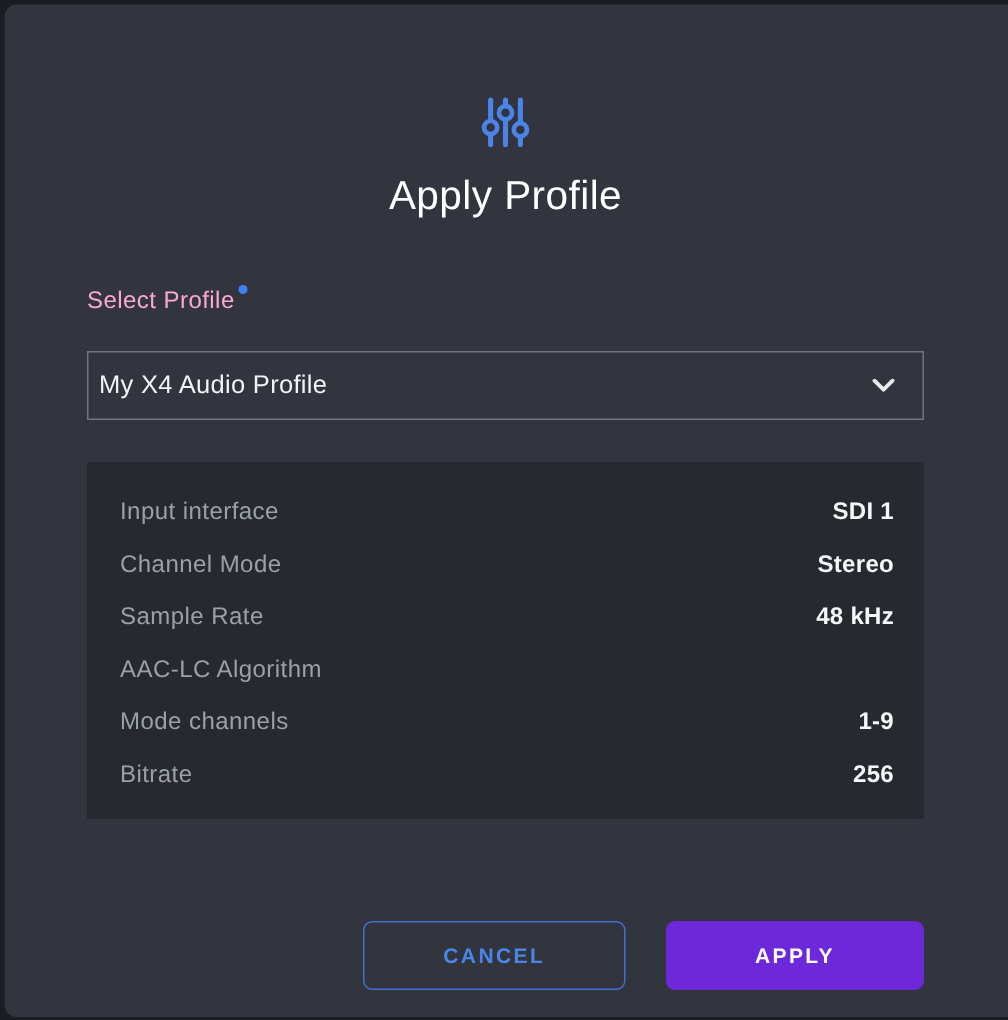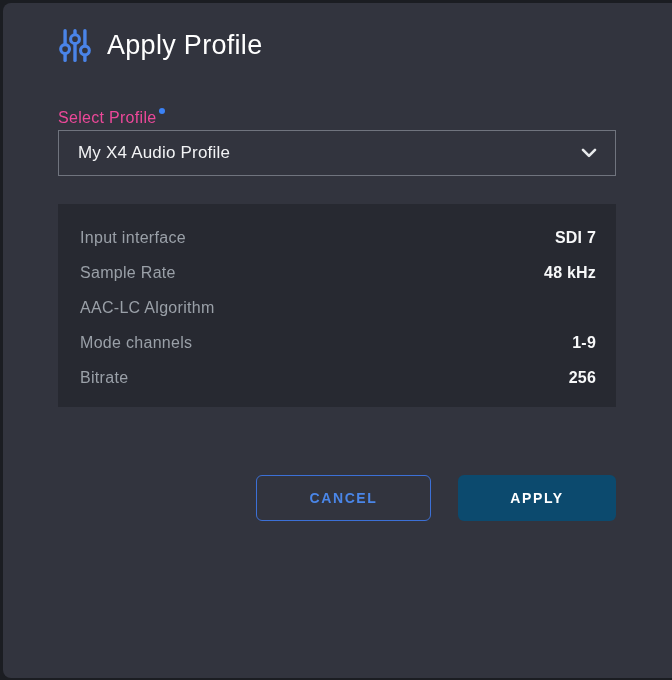--- a/index.html
+++ b/index.html
@@ -10,54 +10,55 @@
     overflow: hidden;
   }
   .modal {
     position: absolute;
     top: 3px; left: 3px; right: 0; bottom: 2px;
     background: #32343e;
     border-radius: 8px 0 0 8px;
     padding: 0 56px 0 55px;
   }
   .header {
-    margin-top: 24px;
+    margin-top: 60px;
     display: flex;
     align-items: center;
     gap: 15px;
+    flex-direction: column;
   }
   .header .title {
     color: #ffffff;
     font-size: 27px;
     font-weight: 500;
     letter-spacing: 0.3px;
   }
   .field-label {
     margin-top: 44px;
-    color: #ec4899;
+    color: #f9a8d4;
     font-size: 16px;
     letter-spacing: 0.3px;
   }
   .required-dot {
     display: inline-block;
     width: 6px; height: 6px;
     border-radius: 50%;
     background: #3b82f6;
     margin-left: 3px;
     vertical-align: 9px;
   }
   .select {
-    margin-top: 3px;
+    margin-top: 24px;
     height: 46px;
     border: 1px solid #70747e;
     border-radius: 0;
     display: flex;
     align-items: center;
     justify-content: space-between;
-    padding: 0 18px 0 19px;
+    padding: 0 18px 0 7px;
     cursor: pointer;
     background: transparent;
     width: 100%;
   }
   .select .select-value {
     color: #f2f3f5;
     font-size: 17px;
     letter-spacing: 0.2px;
   }
   .panel {
@@ -97,22 +98,22 @@
     letter-spacing: 1.6px;
     cursor: pointer;
   }
   .btn-cancel {
     width: 175px;
     background: transparent;
     border: 1px solid #3c70d6;
     color: #4a86e8;
   }
   .btn-apply {
-    width: 158px;
-    background: #0c4a6e;
+    width: 172px;
+    background: #6d28d9;
     border: none;
     color: #ffffff;
   }
 </style>
 </head>
 <body>
 
 <div class="modal">
 
   <div class="header">
@@ -136,21 +137,25 @@
     <span style="display:inline-flex;">
       <svg width="16" height="10" viewBox="0 0 16 10" fill="none">
         <polyline points="2,1.8 8,7.8 14,1.8" stroke="#e8eaec" stroke-width="2.6" stroke-linecap="round" stroke-linejoin="round"></polyline>
       </svg>
     </span>
   </div>
 
   <div class="panel">
     <div class="row">
       <span class="row-label">Input interface</span>
-      <span class="row-value">SDI 7</span>
+      <span class="row-value">SDI 1</span>
+    </div>
+    <div class="row">
+      <span class="row-label">Channel Mode</span>
+      <span class="row-value">Stereo</span>
     </div>
     <div class="row">
       <span class="row-label">Sample Rate</span>
       <span class="row-value">48 kHz</span>
     </div>
     <div class="row">
       <span class="row-label">AAC-LC Algorithm</span>
     </div>
     <div class="row">
       <span class="row-label">Mode channels</span>

